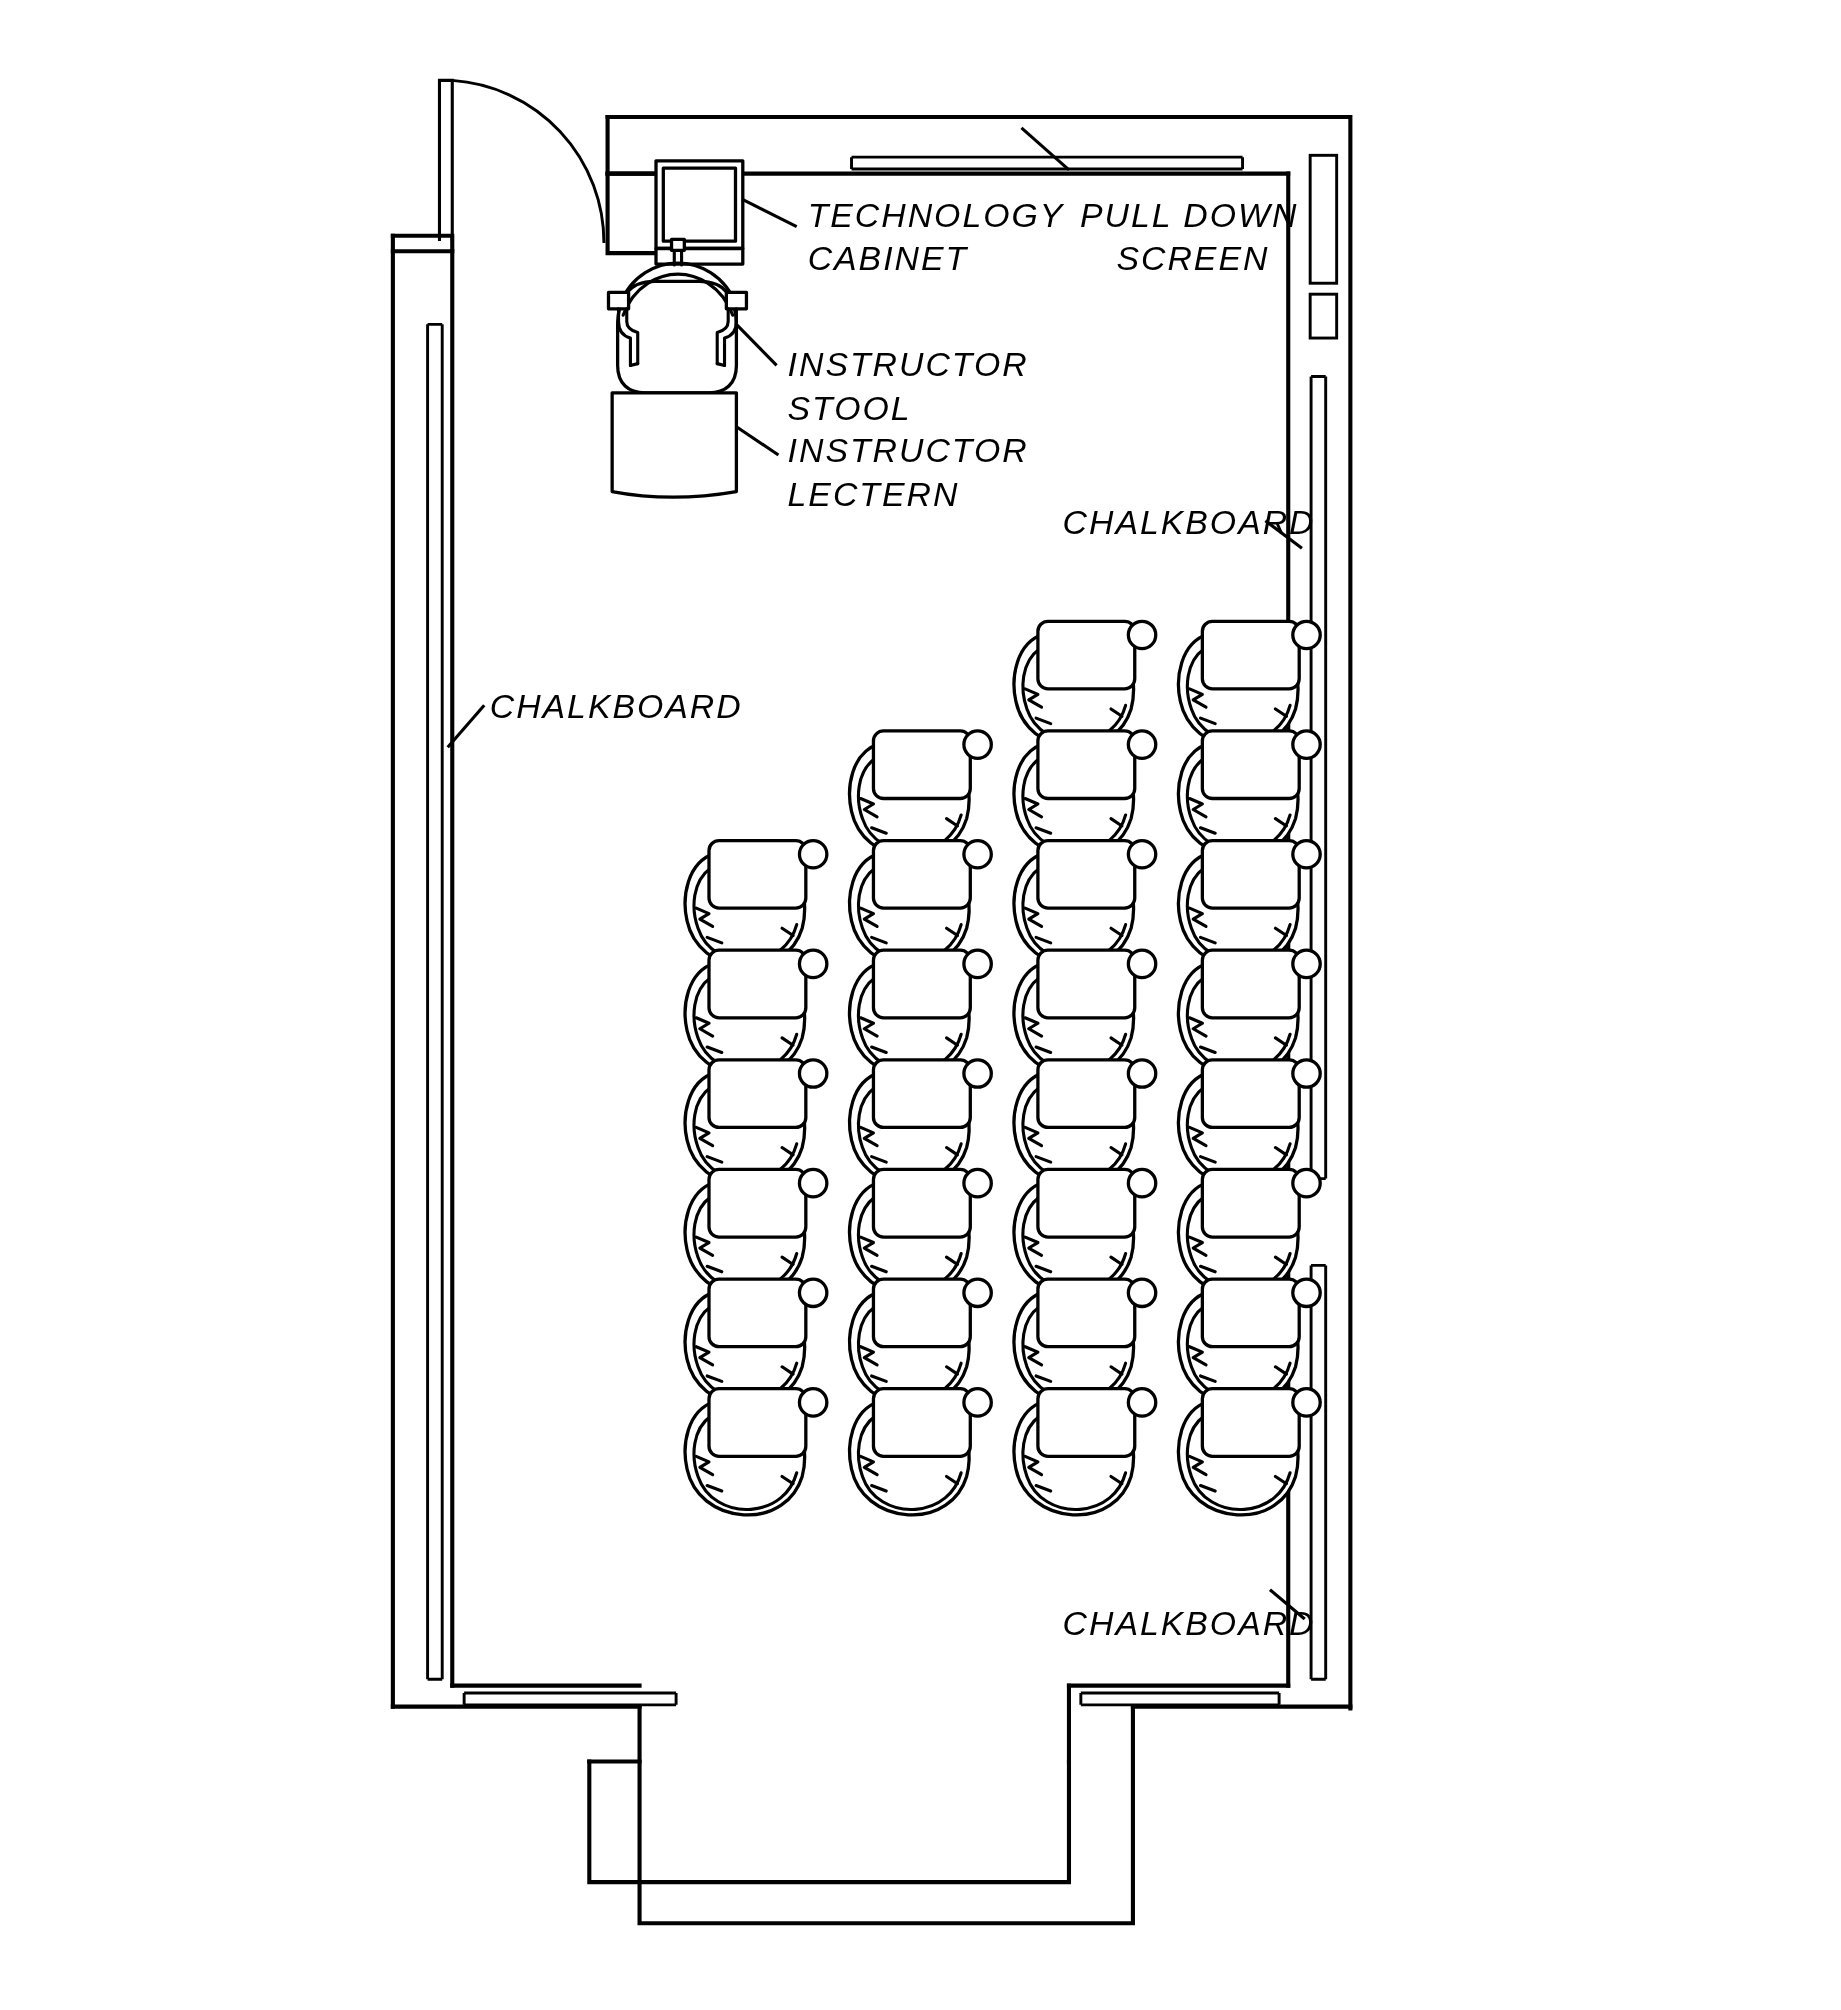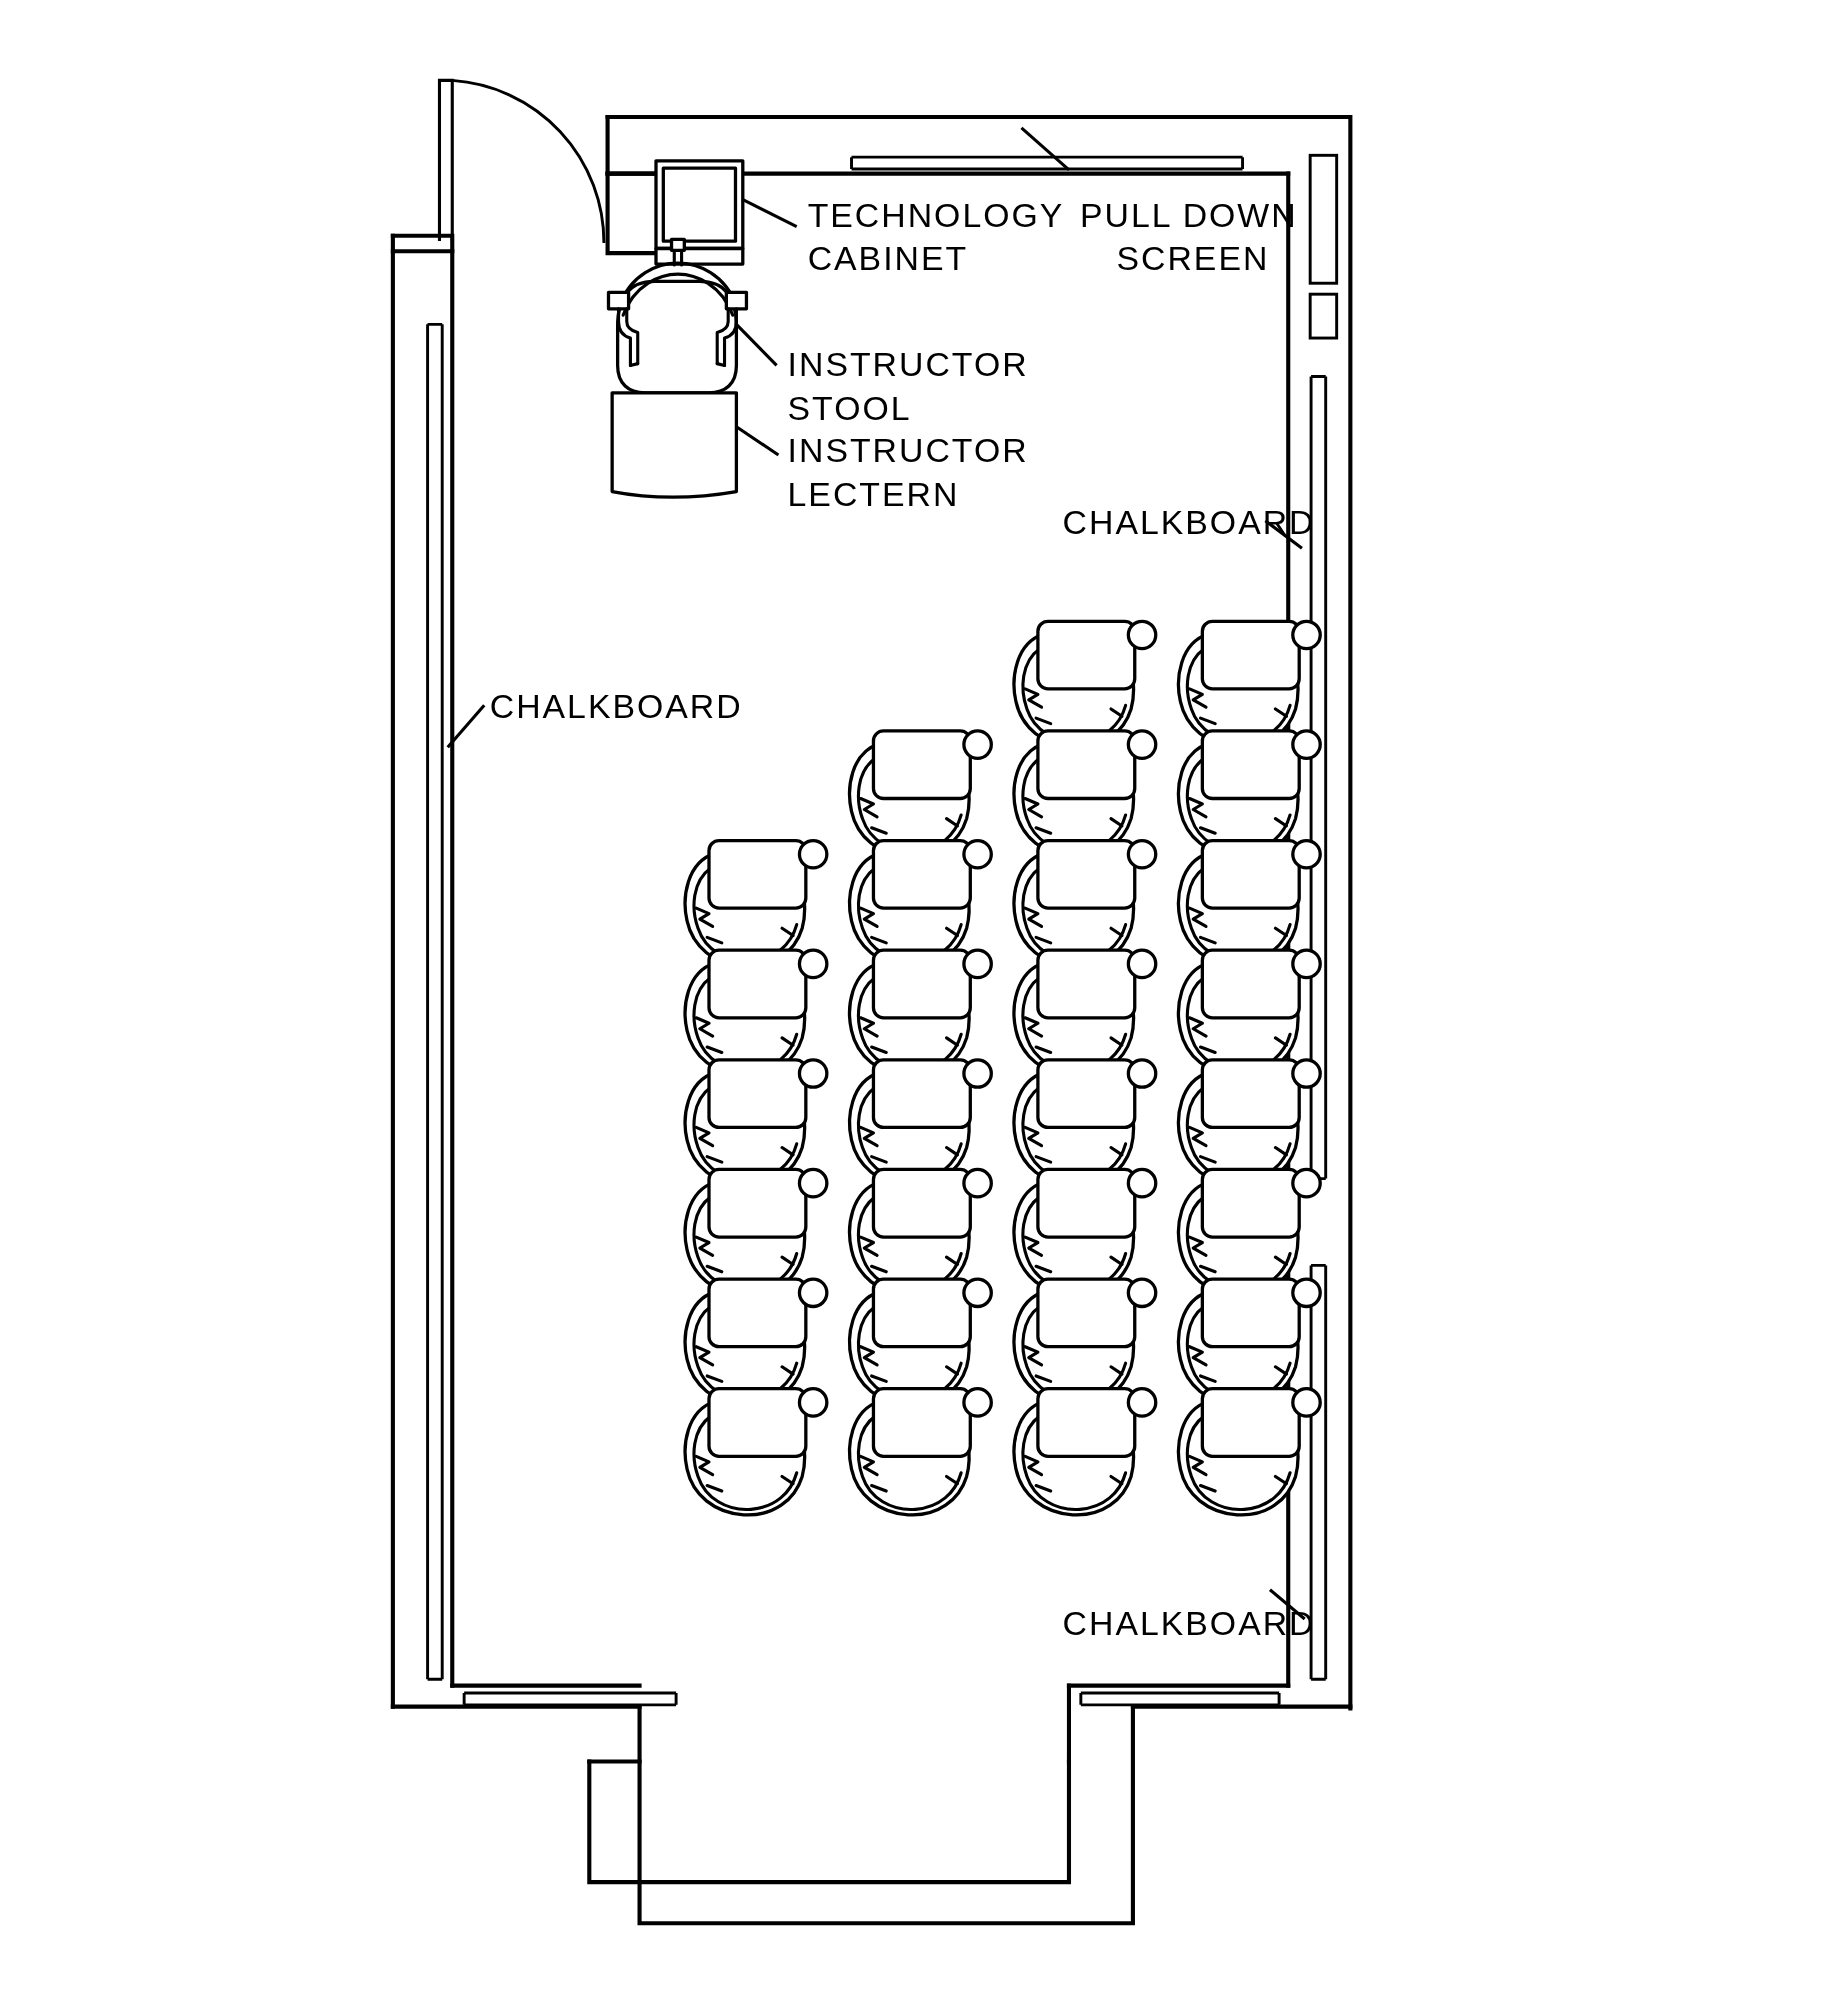--- a/index.html
+++ b/index.html
@@ -10,20 +10,21 @@
   }
   body {
     font-family: "Liberation Sans", sans-serif;
   }
   #plan-wrap {
     position: relative;
     width: 1841px;
     height: 2010px;
     background: #ffffff;
     overflow: hidden;
+    font-style: italic;
   }
   svg#floorplan {
     display: block;
     width: 1841px;
     height: 2010px;
     background: #ffffff;
   }
   .wall {
     fill: none;
     stroke: #000000;

